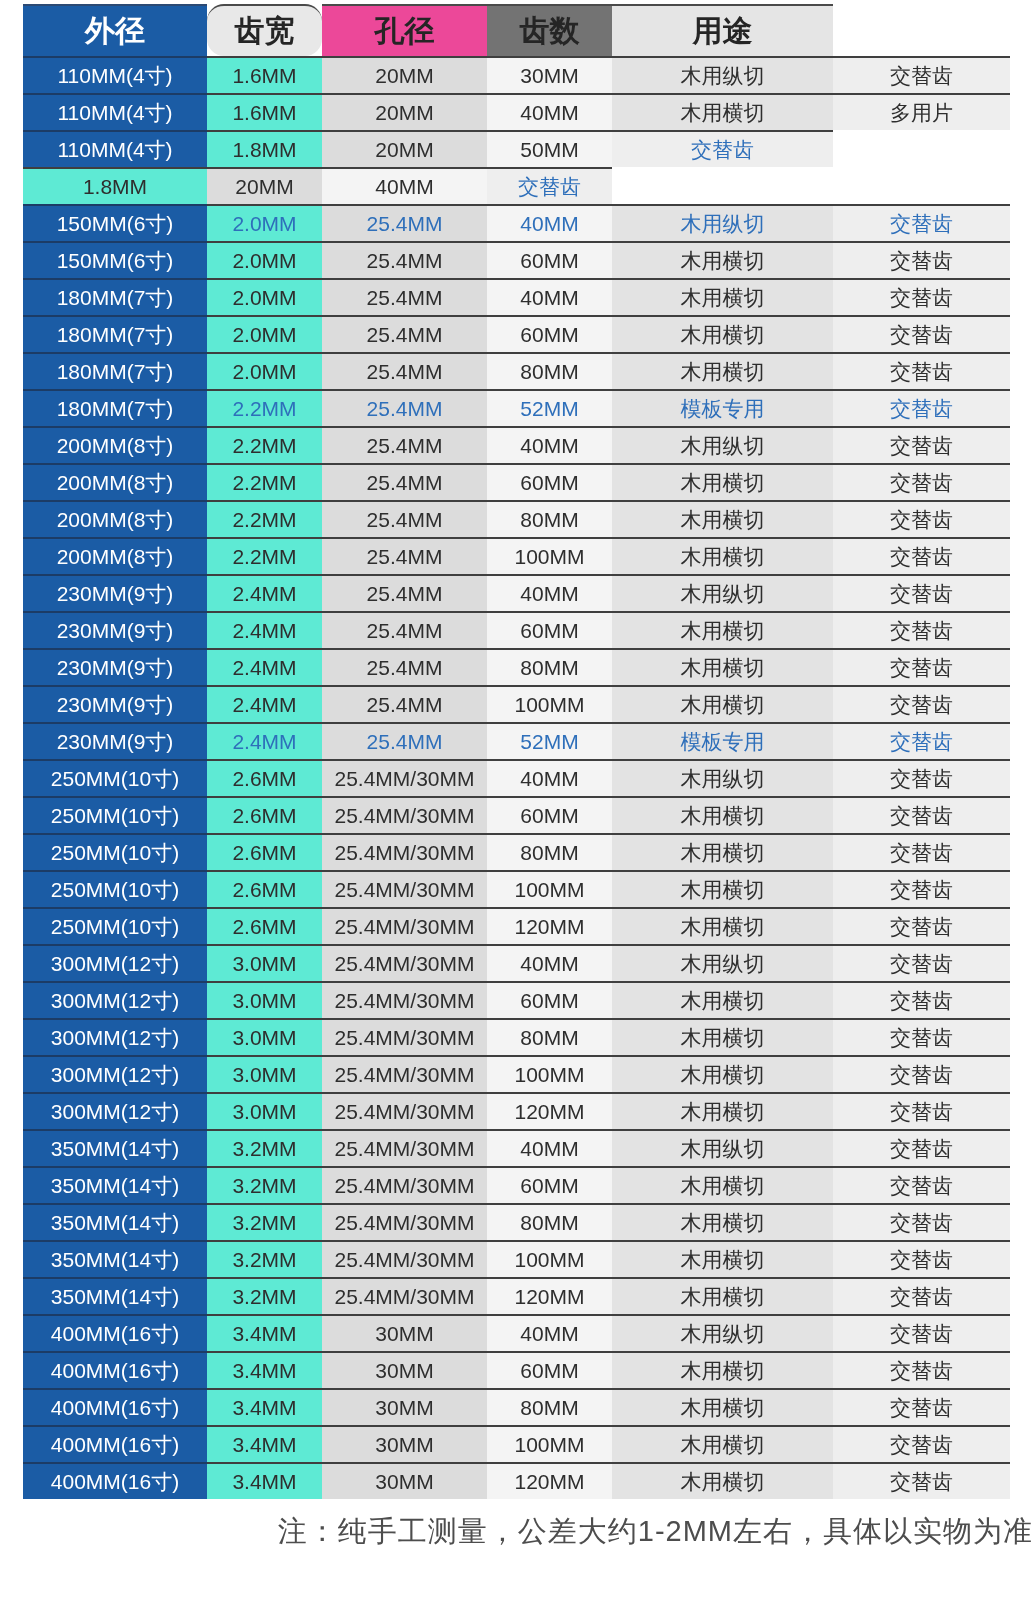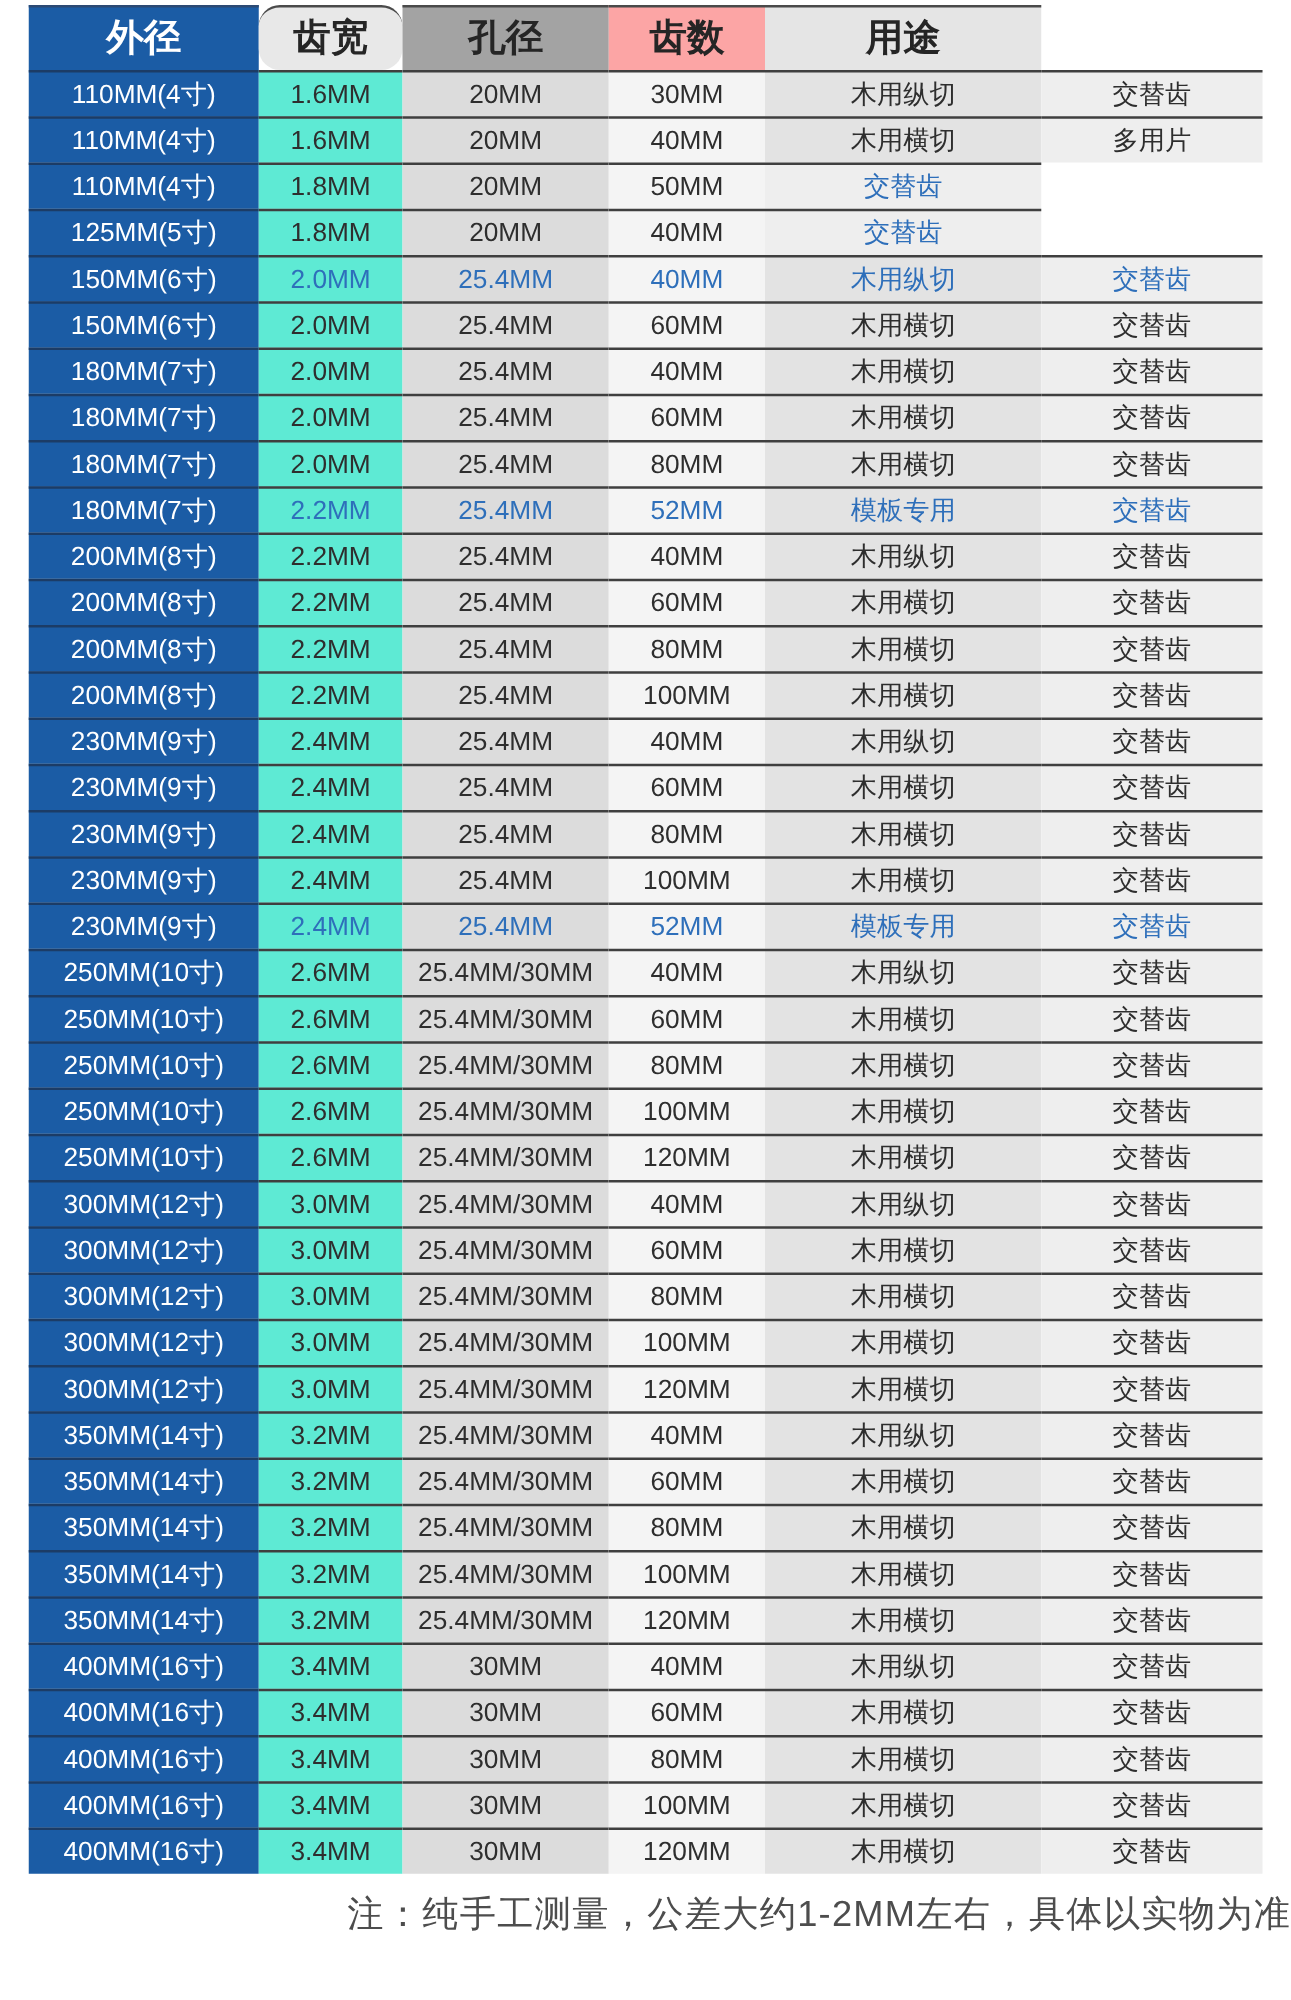--- a/index.html
+++ b/index.html
@@ -36,22 +36,22 @@
   .thead .cell {
     height: 50px;
     line-height: 50px;
     font-size: 30px;
     font-weight: bold;
     color: #252525;
     border-top: 2px solid #4a4a4a;
   }
   .thead .col-outer  { background: #1b5ca5; color: #ffffff; border-top-color: #2c4a74; }
   .thead .col-width  { background: #e8e8e8; border-radius: 17px; }
-  .thead .col-bore   { background: #a3a3a3; font-family: Liberation Serif, serif; }
-  .thead .col-teeth  { background: #fca5a5; }
+  .thead .col-bore   { background: #ec4899; font-family: Liberation Serif, serif; }
+  .thead .col-teeth  { background: #737373; }
   .thead .col-usage  { background: #e5e5e5; }
   .thead .col-type   { background: #e1e1e1; }
   
   .row .cell {
     height: 35px;
     line-height: 35px;
     font-size: 21px;
     color: #2e2e2e;
     border-top: 2px solid #3f3f3f;
   }
@@ -114,21 +114,20 @@
           <div class="cell col-type">多用片</div>
         </div>
         <div class="row hl-usage">
           <div class="cell col-outer">110MM(4寸)</div>
           <div class="cell col-width">1.8MM</div>
           <div class="cell col-bore">20MM</div>
           <div class="cell col-teeth">50MM</div>
           <div class="cell col-type">交替齿</div>
         </div>
         <div class="row hl-usage">
-          <div class="cell col-outer">125MM(5寸)</div>
           <div class="cell col-width">1.8MM</div>
           <div class="cell col-bore">20MM</div>
           <div class="cell col-teeth">40MM</div>
           <div class="cell col-type">交替齿</div>
         </div>
         <div class="row hl-all">
           <div class="cell col-outer">150MM(6寸)</div>
           <div class="cell col-width">2.0MM</div>
           <div class="cell col-bore">25.4MM</div>
           <div class="cell col-teeth">40MM</div>

